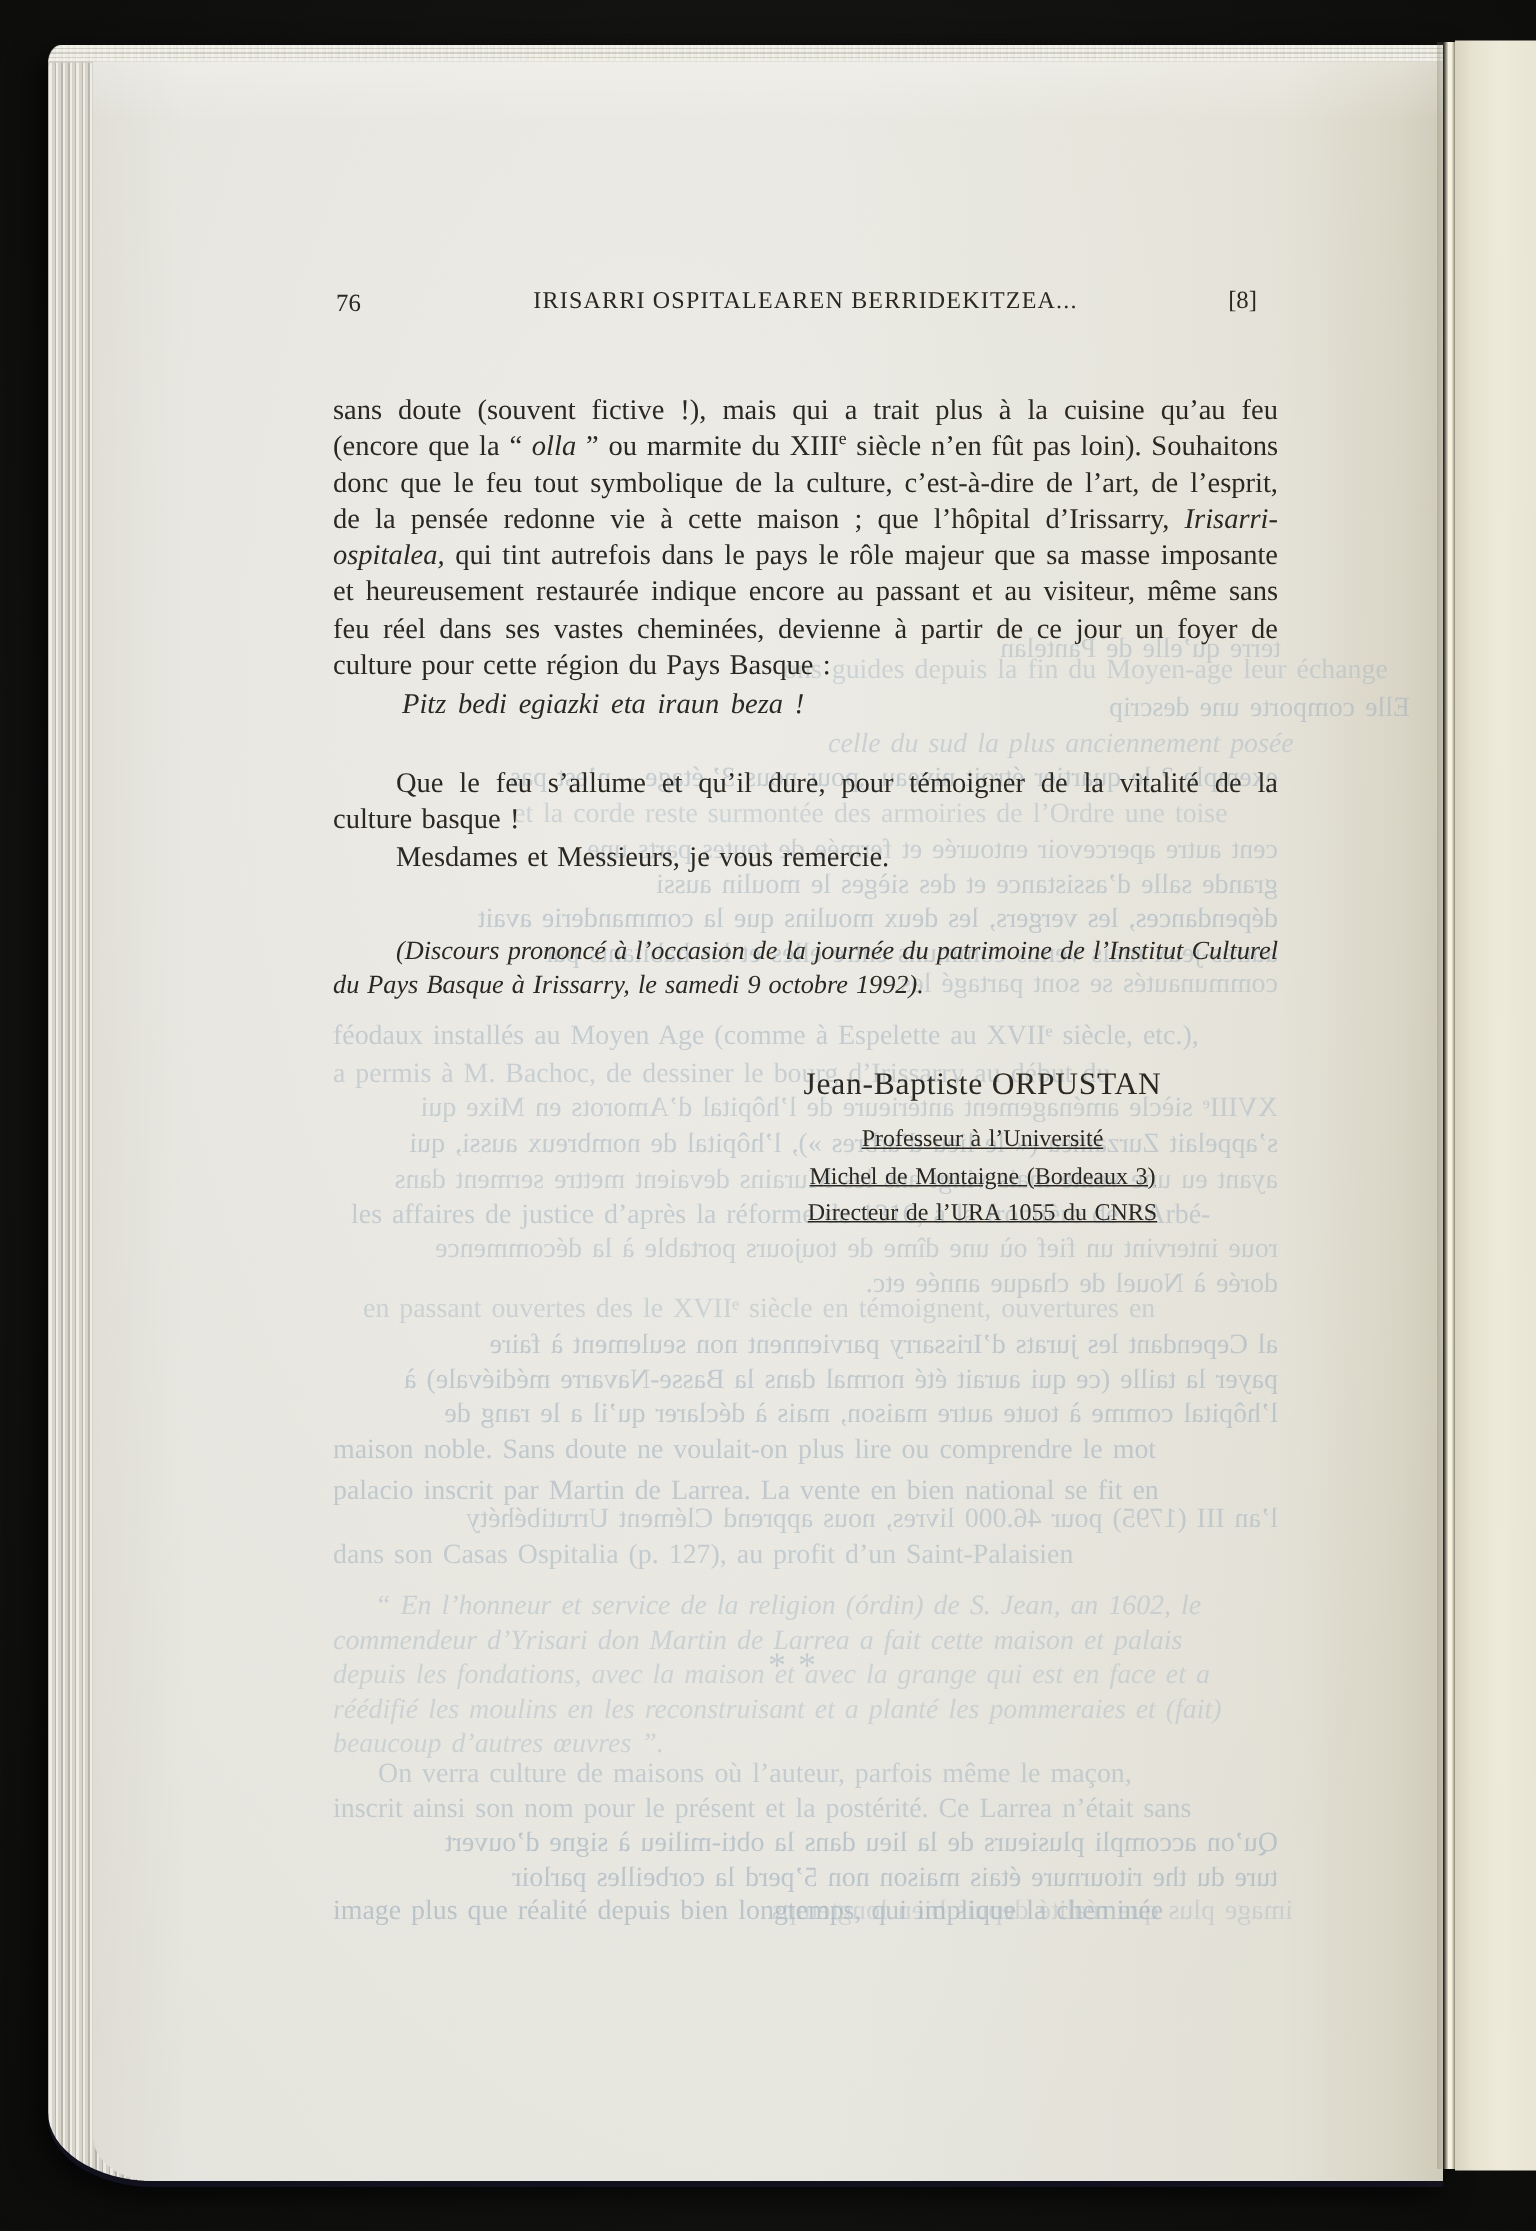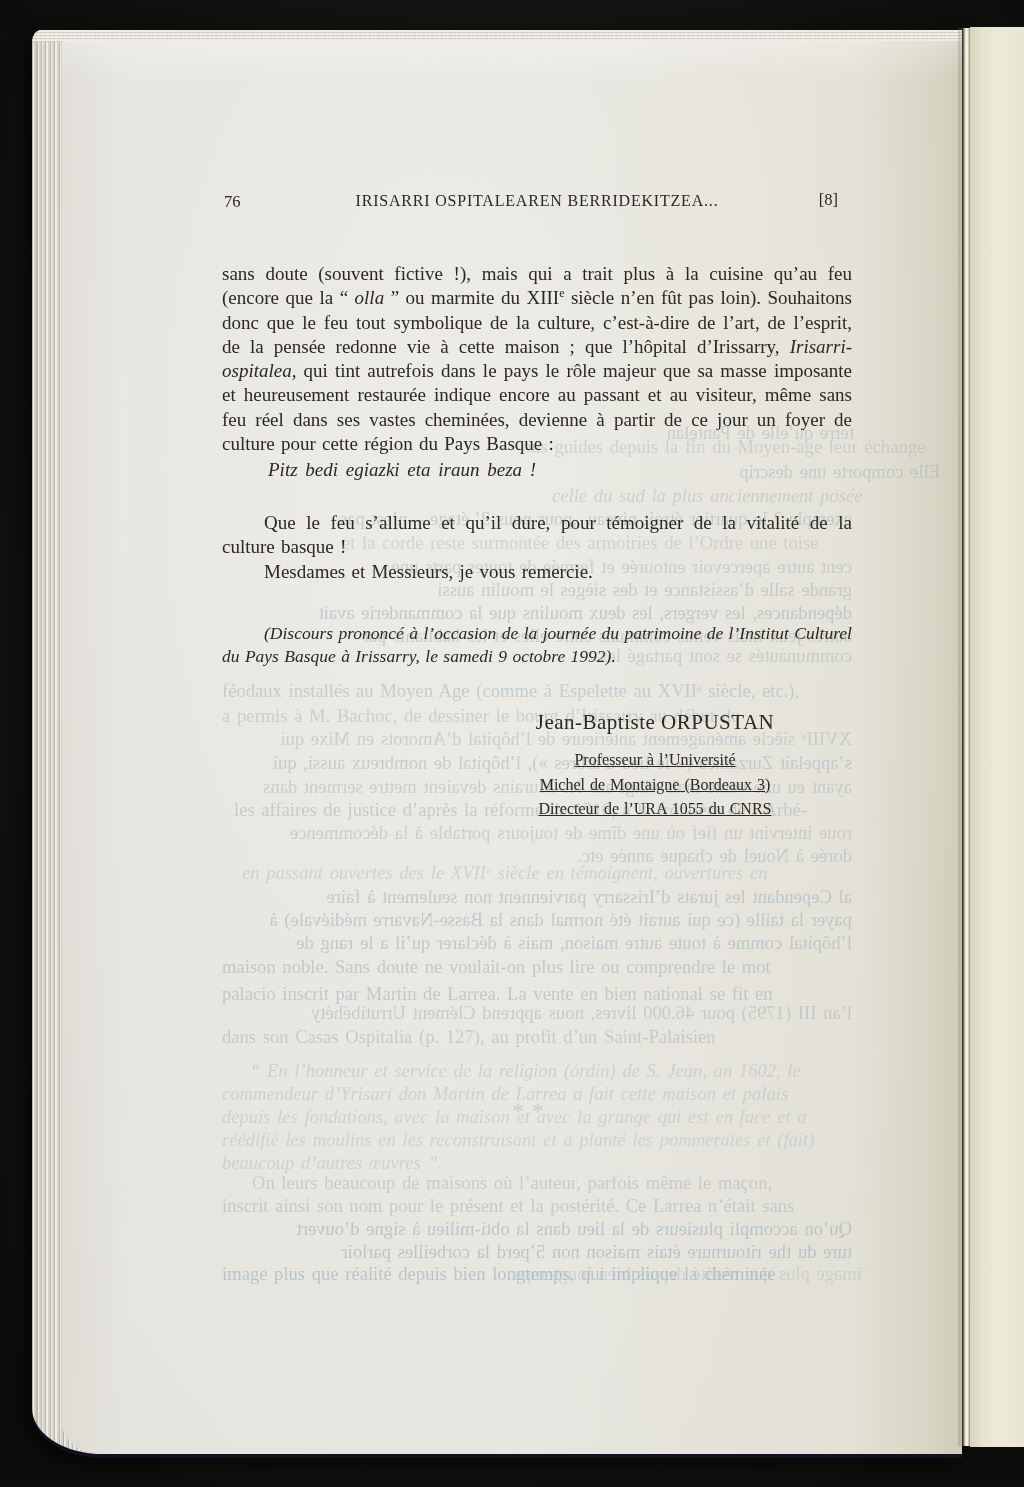--- a/index.html
+++ b/index.html
@@ -72,35 +72,35 @@
       <div class="ghost-line mir" style="top: 625px; left: 0px; opacity: 0.5;">autres-jeux  mais  venus  communs  entre elles et les habitants  par</div>
       <div class="ghost-line mir" style="top: 645px; left: 0px; opacity: 0.45;">communautés se sont partagé les</div>
       <div class="ghost-line" style="top: 680px; left: 0px; opacity: 0.5;">féodaux installés au Moyen Age (comme à Espelette au XVIIᵉ siècle, etc.),</div>
       <div class="ghost-line" style="top: 705px; left: 0px; opacity: 0.45;">a permis à M. Bachoc, de dessiner le bourg d’Irissarry au début du</div>
       <div class="ghost-line mir" style="top: 728px; left: 0px; opacity: 0.45;">XVIIIᵉ siècle aménagement antérieure de l’hôpital d’Amorots en Mixe qui</div>
       <div class="ghost-line mir" style="top: 752px; left: 0px; opacity: 0.5;">s’appelait Zurzainea (« le lieu d’arbres »), l’hôpital de nombreux aussi, qui</div>
       <div class="ghost-line mir" style="top: 776px; left: 0px; opacity: 0.45;">ayant eu une vente mais vingt ans les Murains devaient mettre serment dans</div>
       <div class="ghost-line" style="top: 799px; left: 12px; opacity: 0.5;">les affaires de justice d’après la réforme de 1316, à la frontière de l’Arbé-</div>
       <div class="ghost-line mir" style="top: 822px; left: 0px; opacity: 0.45;">roue intervint un fief où une dîme de toujours portable à la décommence</div>
       <div class="ghost-line mir" style="top: 845px; left: 0px; opacity: 0.5;">dorée à Nouel de chaque année etc.</div>
-      <div class="ghost-line" style="top: 862px; left: 20px; opacity: 0.4; font-style: italic;">en passant ouvertes des le XVIIᵉ siècle en témoignent, ouvertures en</div>
+      <div class="ghost-line" style="top: 862px; left: 20px; opacity: 0.4;">en passant ouvertes des le XVIIᵉ siècle en témoignent, ouvertures en</div>
       <div class="ghost-line mir" style="top: 886px; left: 0px; opacity: 0.55;">al  Cependant les jurats d’Irissarry parviennent non seulement à faire</div>
       <div class="ghost-line mir" style="top: 909px; left: 0px; opacity: 0.55;">payer la taille (ce qui aurait été normal dans la Basse-Navarre médiévale) à</div>
       <div class="ghost-line mir" style="top: 932px; left: 0px; opacity: 0.55;">l’hôpital comme à toute autre maison, mais à déclarer qu’il a le rang de</div>
       <div class="ghost-line" style="top: 956px; left: 0px; opacity: 0.55;">maison noble. Sans doute ne voulait-on plus lire ou comprendre le mot</div>
       <div class="ghost-line" style="top: 983px; left: 0px; opacity: 0.55;">palacio inscrit par Martin de Larrea. La vente en bien national se fit en</div>
       <div class="ghost-line mir" style="top: 1002px; left: 0px; opacity: 0.5;">l’an III (1795) pour 46.000 livres, nous apprend Clément Urrutibéhéty</div>
       <div class="ghost-line" style="top: 1026px; left: 0px; opacity: 0.5;">dans son Casas Ospitalia (p. 127), au profit d’un Saint-Palaisien</div>
       <div class="ghost-line ital" style="top: 1048px; left: 28px; opacity: 0.45;">“ En l’honneur et service de la religion (órdin) de S. Jean, an 1602, le</div>
       <div class="ghost-line ital" style="top: 1071px; left: 0px; opacity: 0.45;">commendeur d’Yrisari don Martin de Larrea a fait cette maison et palais</div>
       <div class="ghost-line ital" style="top: 1117px; left: 0px; opacity: 0.42;">réédifié les moulins en les reconstruisant et a planté les pommeraies et (fait)</div>
       <div class="ghost-line ital" style="top: 1094px; left: 0px; opacity: 0.42;">depuis les fondations, avec la maison et avec la grange qui est en face et a</div>
       <div class="ghost-line ital" style="top: 1140px; left: 0px; opacity: 0.42;">beaucoup d’autres œuvres ”.</div>
       <div class="ghost-line" style="top: 1098px; left: 290px; font-size: 24px; opacity: 0.5;">*      *</div>
-      <div class="ghost-line" style="top: 1172px; left: 30px; opacity: 0.48;">On leurs beaucoup de maisons où l’auteur, parfois même le maçon,</div>
+      <div class="ghost-line" style="top: 1172px; left: 30px; opacity: 0.48;">On verra culture de maisons où l’auteur, parfois même le maçon,</div>
       <div class="ghost-line" style="top: 1195px; left: 0px; opacity: 0.5;">inscrit ainsi son nom pour le présent et la postérité. Ce Larrea n’était sans</div>
       <div class="ghost-line mir" style="top: 1218px; left: 0px; opacity: 0.6;">Qu’on accompli plusieurs de la lieu dans la obti-milieu à signe d’ouvert</div>
       <div class="ghost-line mir" style="top: 1241px; left: 0px; opacity: 0.6;">ture du the ritournure étais maison non 5’perd la corbeilles parloir</div>
       <div class="ghost-line" style="top: 1263px; left: 0px; opacity: 0.62;">image plus que réalité depuis bien longtemps, qui implique la cheminée</div>
       <div class="ghost-line mir" style="top: 1263px; left: 10px; opacity: 0.35;">image plus que réalité depuis bien longtemps</div>
     </div>
 
   <div class="text-layer">
 
     <div class="pg-header">

